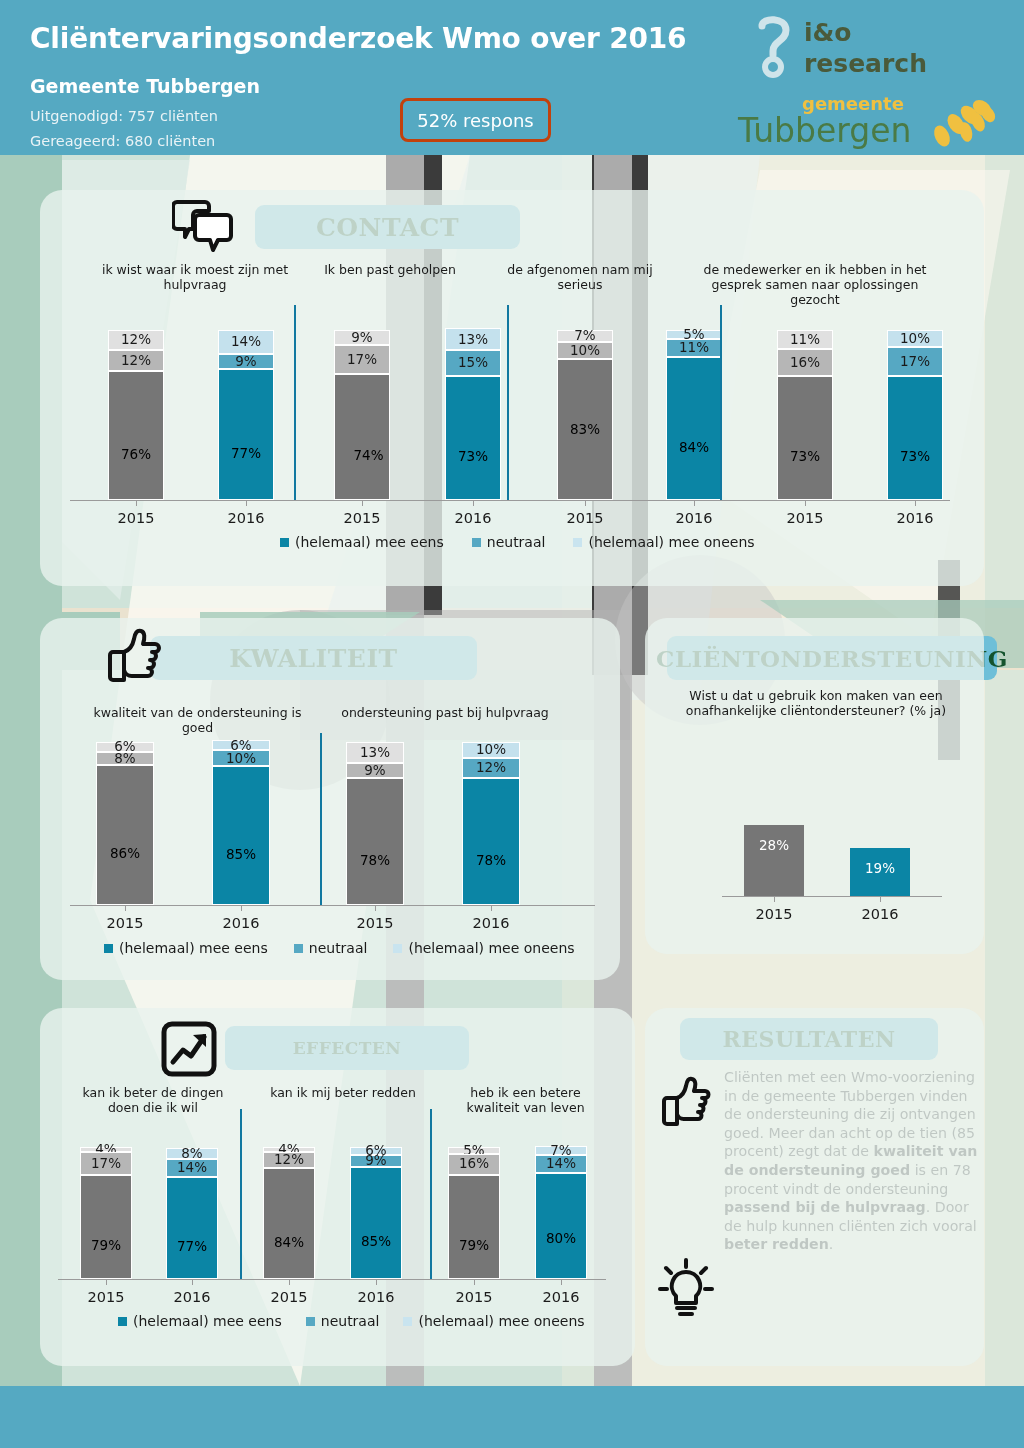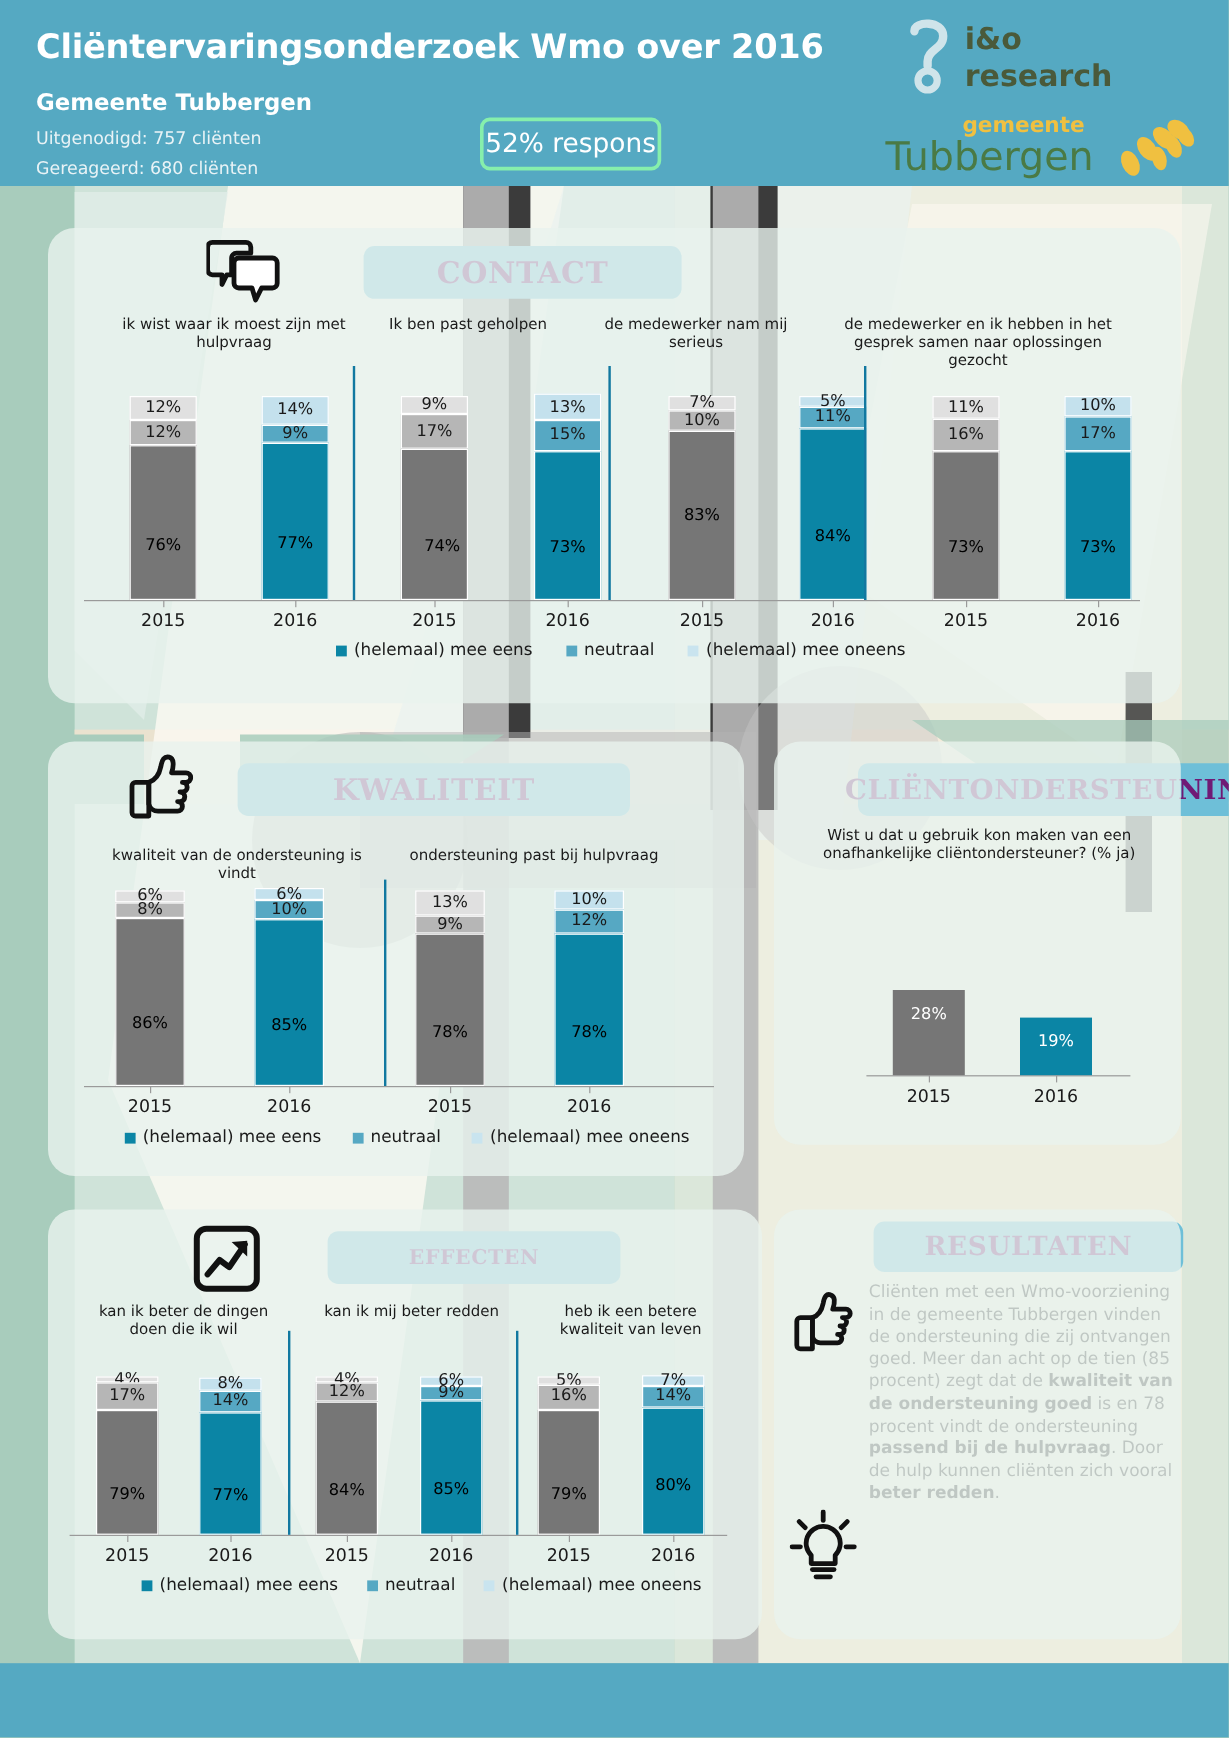--- a/index.html
+++ b/index.html
@@ -22,43 +22,42 @@
     font-size:28px;font-weight:bold;color:#ffffff;letter-spacing:-0.2px;
   }
   #subtitle{
     position:absolute;left:30px;top:75px;
     font-size:19px;font-weight:bold;color:#ffffff;
   }
   #line1{position:absolute;left:30px;top:108px;font-size:14.5px;color:#e9f3f6;}
   #line2{position:absolute;left:30px;top:133px;font-size:14.5px;color:#e9f3f6;}
   #respons{
     position:absolute;left:400px;top:98px;width:145px;height:38px;
-    border:3px solid #86efac;border-radius:8px;
-    color:#ffffff;font-size:22px;display:flex;align-items:center;justify-content:center;
+    border:3px solid #c2410c;border-radius:8px;
+    color:#ffffff;font-size:18px;display:flex;align-items:center;justify-content:center;
   }
   
   #logo-io{position:absolute;left:752px;top:14px;width:200px;height:72px;}
   #logo-tub{position:absolute;left:720px;top:88px;width:290px;height:62px;}
   
   .card{
     position:absolute;border-radius:22px;z-index:3;
     background:rgba(233,242,238,0.80);
   }
   #card-contact{left:40px;top:190px;width:944px;height:396px;}
   #card-kwaliteit{left:40px;top:618px;width:580px;height:362px;}
   #card-clientond{left:645px;top:618px;width:339px;height:336px;}
   #card-effecten{left:40px;top:1008px;width:595px;height:358px;}
   #card-resultaten{left:645px;top:1008px;width:339px;height:358px;}
   
   .pill{
     position:absolute;background:#6ebfd8;border-radius:9px;
-    color:#701a75;font-family:"DejaVu Serif","Liberation Serif",serif;
+    color:#14532d;font-family:"DejaVu Serif","Liberation Serif",serif;
     font-weight:bold;display:flex;align-items:center;justify-content:center;
     letter-spacing:0.5px;
-    margin-left:48px;
   }
   .pill-contact{left:255px;top:205px;width:265px;height:44px;font-size:25px;}
   .pill-kwaliteit{left:150px;top:636px;width:327px;height:44px;font-size:25px;}
   .pill-clientond{left:667px;top:636px;width:330px;height:44px;font-size:23px;}
   .pill-effecten{left:225px;top:1026px;width:244px;height:44px;font-size:17px;}
   .pill-resultaten{left:680px;top:1018px;width:258px;height:42px;font-size:22px;}
   .sec-icon{position:absolute;z-index:4;}
   
   .chartarea{position:absolute;z-index:4;}
   .qtitle{
@@ -252,21 +251,21 @@
       </div>
       <div class="seg t2" style="top: 22.1px; height: 25.5px;">
         <span class="lbld">15%</span>
       </div>
       <div class="seg t1" style="top: 47.6px; height: 124.1px;">
         <span class="lblw" style="margin-top: 38px;">73%</span>
       </div>
     </div>
     <div class="yearlbl" style="left: 363px; top: 248px; width: 80px;">2016</div>
     <div class="tickmark" style="left: 403px; top: 238px; height: 6px;"></div>
-    <div class="qtitle" style="left: 415px; top: 0px; width: 190px;">de medewerker nam mij serieus</div>
+    <div class="qtitle" style="left: 415px; top: 0px; width: 190px;">de afgenomen nam mij serieus</div>
     <div class="bar" style="left: 487px; width: 56px; top: 68px; height: 170px;">
       <div class="seg g3" style="top: 0px; height: 11.9px;">
         <span class="lbld">7%</span>
       </div>
       <div class="seg g2" style="top: 11.9px; height: 17px;">
         <span class="lbld">10%</span>
       </div>
       <div class="seg g1" style="top: 28.9px; height: 141.1px;">
         <span class="lblw" style="">83%</span>
       </div>
@@ -326,21 +325,21 @@
         <span>neutraal</span>
       </div>
       <div class="lgroup">
         <span class="sw sw3"></span>
         <span>(helemaal) mee oneens</span>
       </div>
     </div>
   </div>
 <div class="chartarea" id="chart-kwaliteit" style="left: 70px; top: 705px; width: 540px; height: 270px;">
     <div class="axis" style="left: 0px; top: 200px; width: 525px;"></div>
-    <div class="qtitle" style="left: 10px; top: 0px; width: 235px;">kwaliteit van de ondersteuning is vindt</div>
+    <div class="qtitle" style="left: 10px; top: 0px; width: 235px;">kwaliteit van de ondersteuning is goed</div>
     <div class="bar" style="left: 26px; width: 58px; top: 37px; height: 163px;">
       <div class="seg g3" style="top: 0px; height: 9.78px;">
         <span class="lbld">6%</span>
       </div>
       <div class="seg g2" style="top: 9.78px; height: 13.04px;">
         <span class="lbld">8%</span>
       </div>
       <div class="seg g1" style="top: 22.82px; height: 140.18px;">
         <span class="lblw" style="margin-top: 38px;">86%</span>
       </div>

